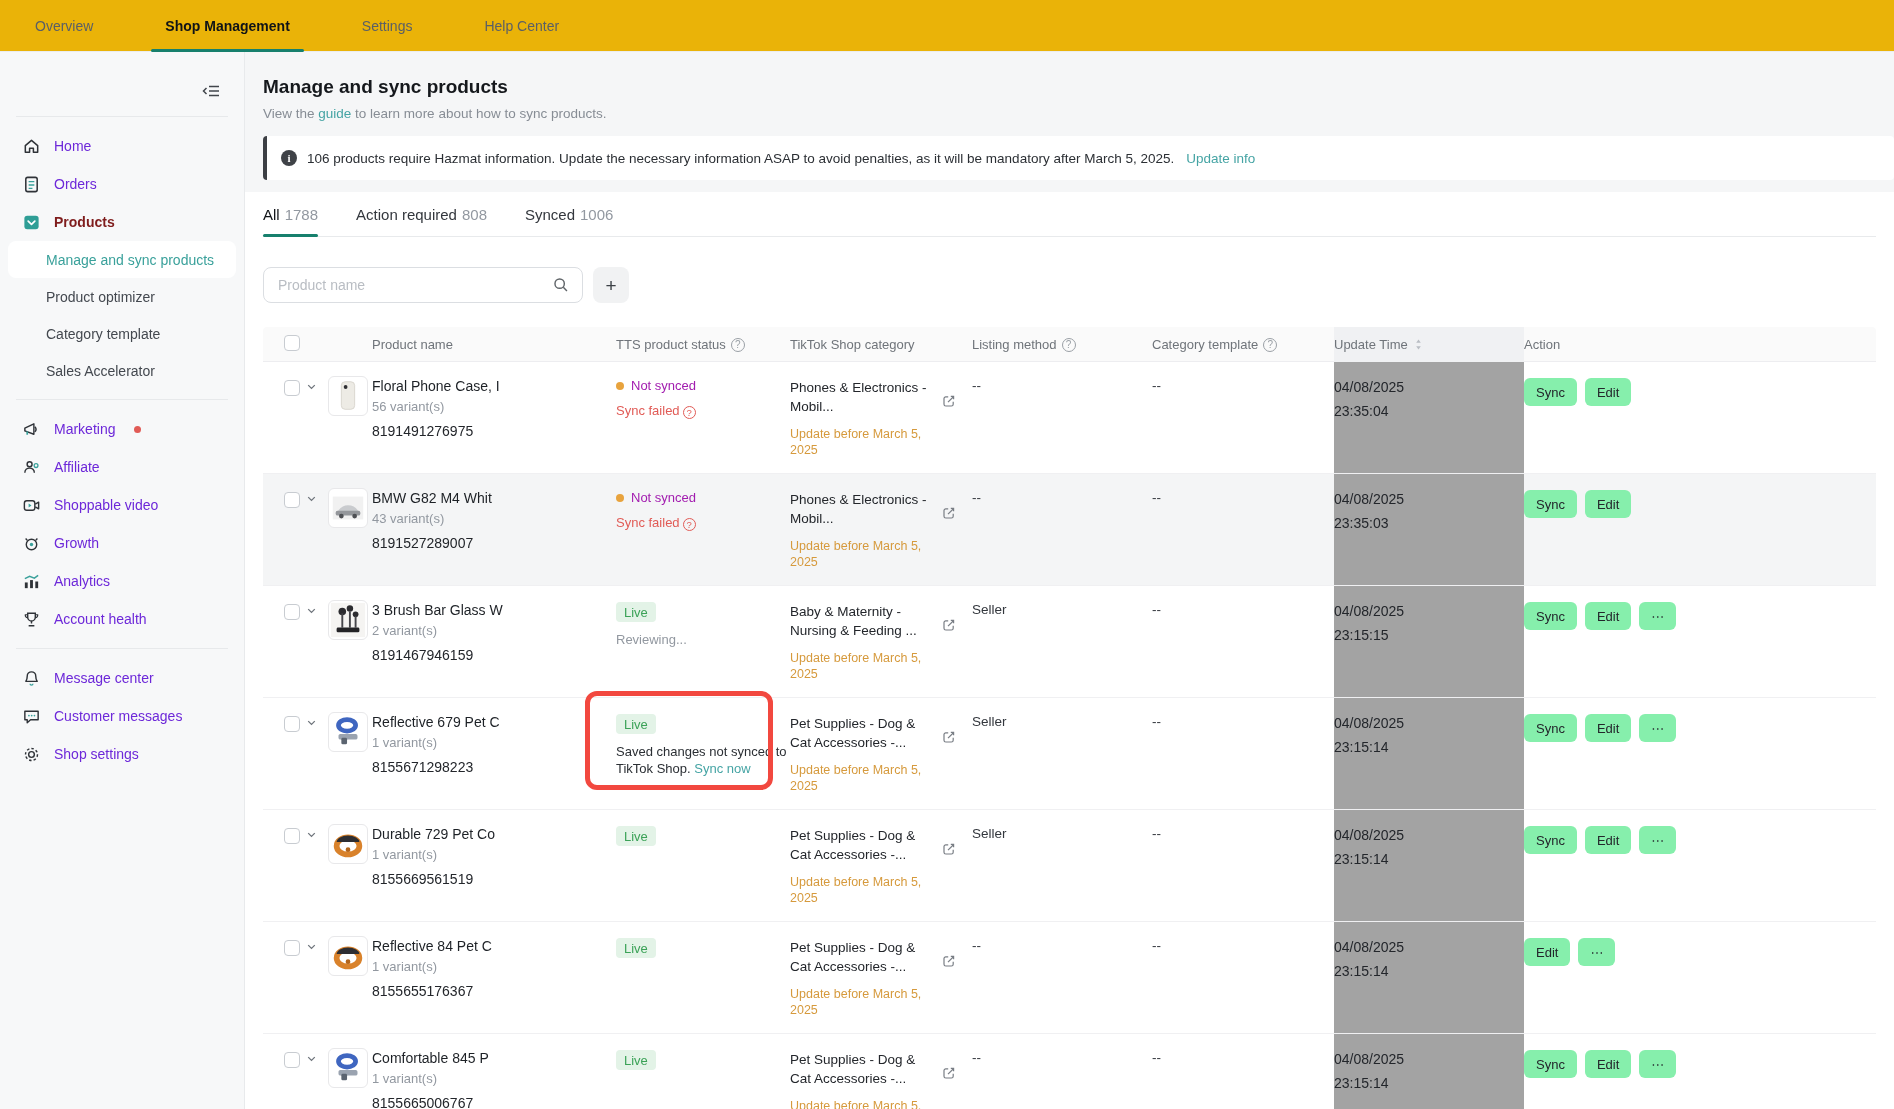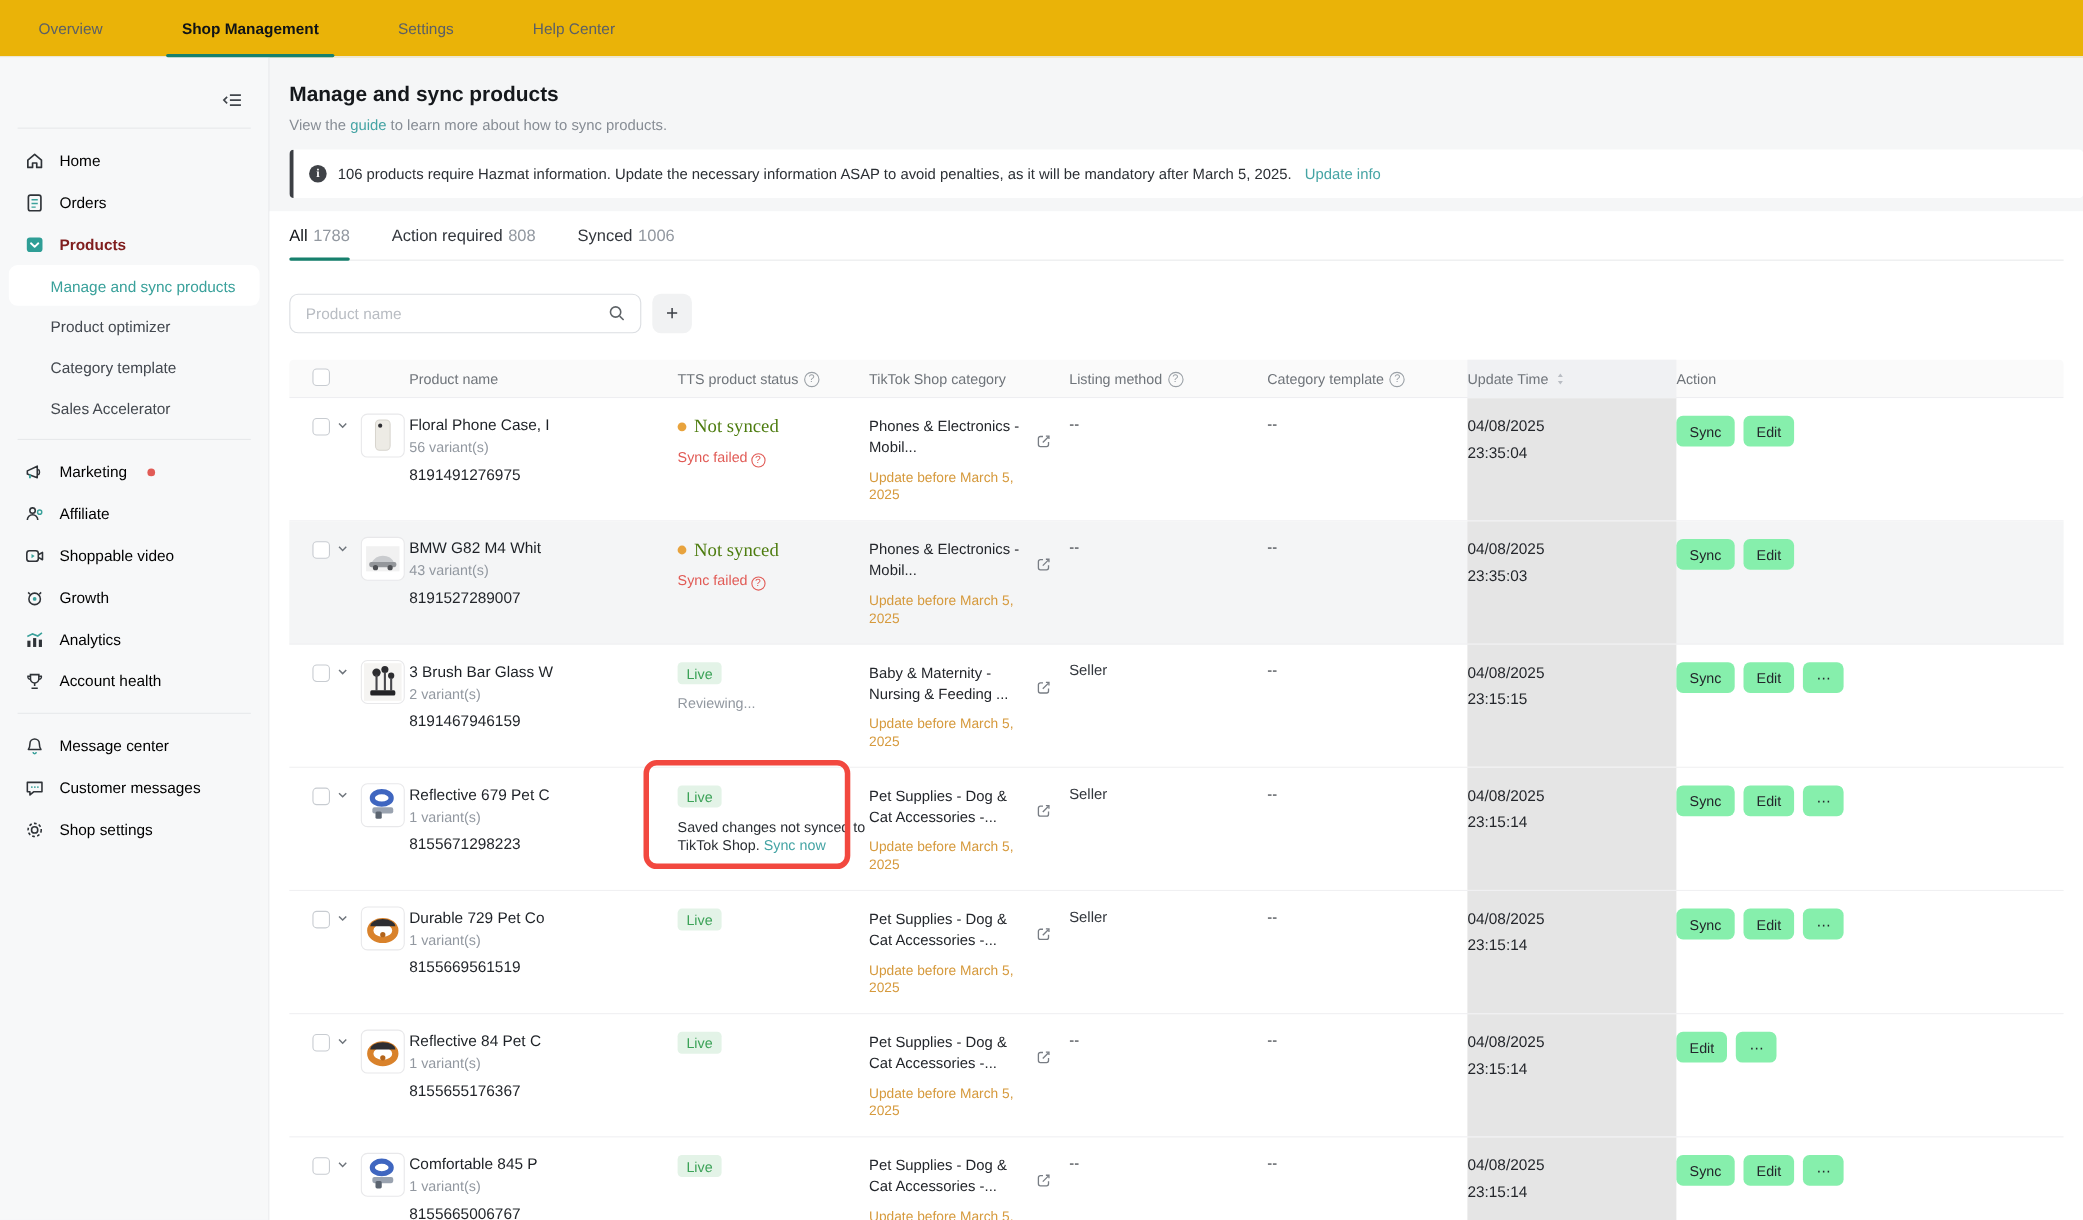--- a/index.html
+++ b/index.html
@@ -24,21 +24,21 @@
   .layout { display:flex; height:1057px; }
 
   
   .sidebar { width:245px; min-width:245px; background:#f7f8f9;
              border-right:1px solid #e8eaec; }
   .sidebar-top { height:64px; position:relative; }
   .collapse-btn { position:absolute; right:22px; top:28px; width:22px; height:22px; cursor:pointer; }
   .sidebar-divider { height:1px; background:#e7e9eb; margin:0 16px 10px 16px; }
   .sb-group-divider { height:1px; background:#e7e9eb; margin:10px 16px; }
   .sb-item { height:38px; display:flex; align-items:center; padding-left:22px; gap:13px;
-             font-size:14px; color:#000000; cursor:pointer; white-space:nowrap; }
+             font-size:14px; color:#6d28d9; cursor:pointer; white-space:nowrap; }
   .sb-item .sb-icon { width:19px; height:19px; flex:0 0 19px; }
   .sb-item.bold { font-weight:bold; color:#7f1d1d; }
   .sb-sub { height:37px; display:flex; align-items:center; padding-left:46px; font-size:14px;
             color:#43484f; cursor:pointer; white-space:nowrap; }
   .sb-sub.selected { background:#ffffff; border-radius:8px; margin:0 8px; padding-left:38px;
             color:var(--accent); }
   .sb-dot { width:7px; height:7px; border-radius:50%; background:var(--error); margin-left:6px; }
 
   
   .main { flex:1; display:flex; flex-direction:column; min-width:0; }
@@ -94,42 +94,42 @@
   .thumb { width:40px; height:40px; border:1px solid #e8e8ea; border-radius:6px; background:#fff;
            overflow:hidden; }
   .cell-thumb { padding-top:14px !important; }
 
   .pname { font-size:14px; color:#1d2126; white-space:nowrap; overflow:hidden; max-width:230px; }
   .variants { font-size:13px; color:#9298a0; margin-top:5px; }
   .pid { font-size:14px; color:#23262b; margin-top:9px; }
 
   .status-top { display:flex; align-items:center; }
   .status-dot { width:8px; height:8px; border-radius:50%; background:var(--dot); margin-right:7px; }
-  .status-label { font-size:17px; color:#4d7c0f;font-family:Liberation Serif, serif; }
+  .status-label { font-size:13px; color:#a21caf; }
   .badge-live { display:inline-block; background:var(--live_bg); color:var(--live_text);
            font-size:13px; padding:2.5px 8px; border-radius:4px; }
   .status-sub { margin-top:9px; font-size:13px; max-width:172px; line-height:17px; }
   .status-sub.error { color:var(--error); }
   .status-sub.muted { color:#9298a0; }
   .status-sub.dark  { color:#2b2f34; }
   .status-sub a { color:var(--link); text-decoration:none; cursor:pointer; }
   .err-help { display:inline-block; width:13px; height:13px; border:1px solid var(--error);
            border-radius:50%; color:var(--error); font-size:9.5px; line-height:11.5px;
            text-align:center; vertical-align:-1px; margin-left:3px; }
   .cell-status { position:relative; }
   .annotation-box { position:absolute; left:-31px; top:-7px; width:188px; height:99px;
            border:5px solid var(--annotation); border-radius:12px; pointer-events:none; z-index:5; }
 
   .cat-wrap { position:relative; max-width:142px; }
   .cat-text { font-size:13.5px; line-height:19px; color:#23262b; }
   .cat-edit { position:absolute; right:-24px; top:16px; cursor:pointer; }
   .cat-warning { margin-top:10px; font-size:12.5px; line-height:16px; color:var(--warning);
            max-width:150px; }
   .cell-plain { font-size:13.5px; color:#33373d; }
-  .cell-update { background:#e5e5e5; font-size:14px; line-height:19px; color:#23262b; }
+  .cell-update { background:#a3a3a3; font-size:14px; line-height:19px; color:#23262b; }
   .upd-time { margin-top:5px; }
   .abtn { background:#86efac; border:none; border-radius:6px; padding:6.5px 12px; font-size:13px;
           color:#23262b; margin-right:8px; cursor:pointer; font-family:"Liberation Sans", sans-serif; }
 </style>
 </head>
 <body>
 
 <header class="topnav" id="topnav">
     <div class="nav-item">Overview</div>
     <div class="nav-item active">Shop Management</div>

